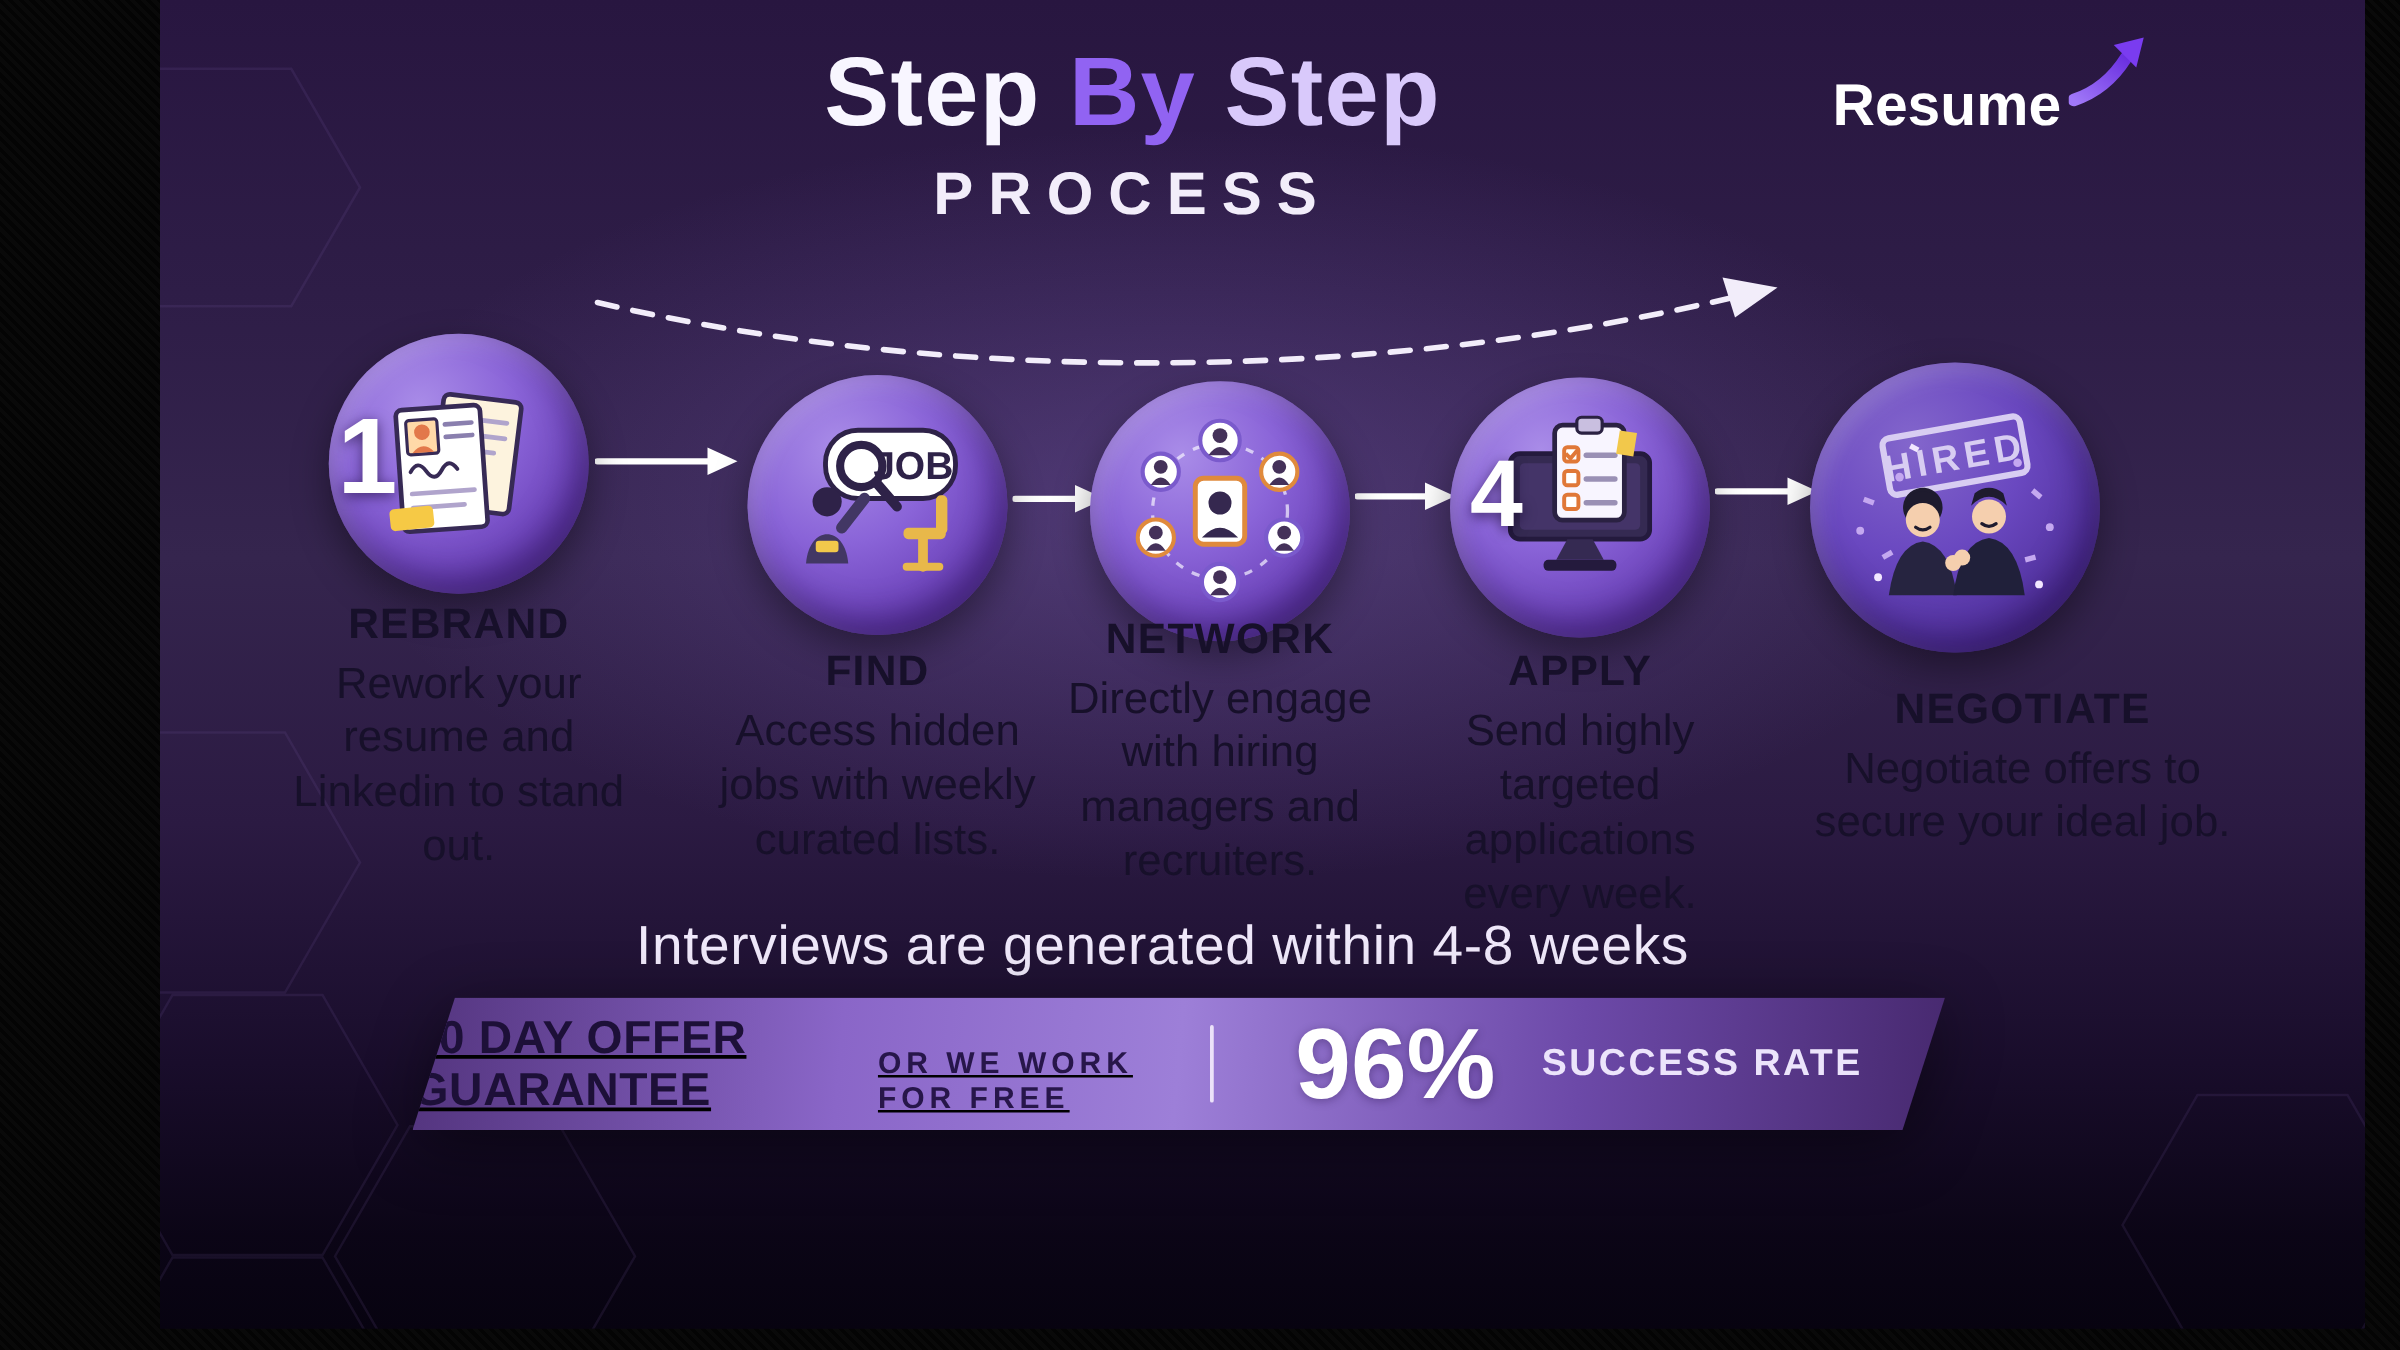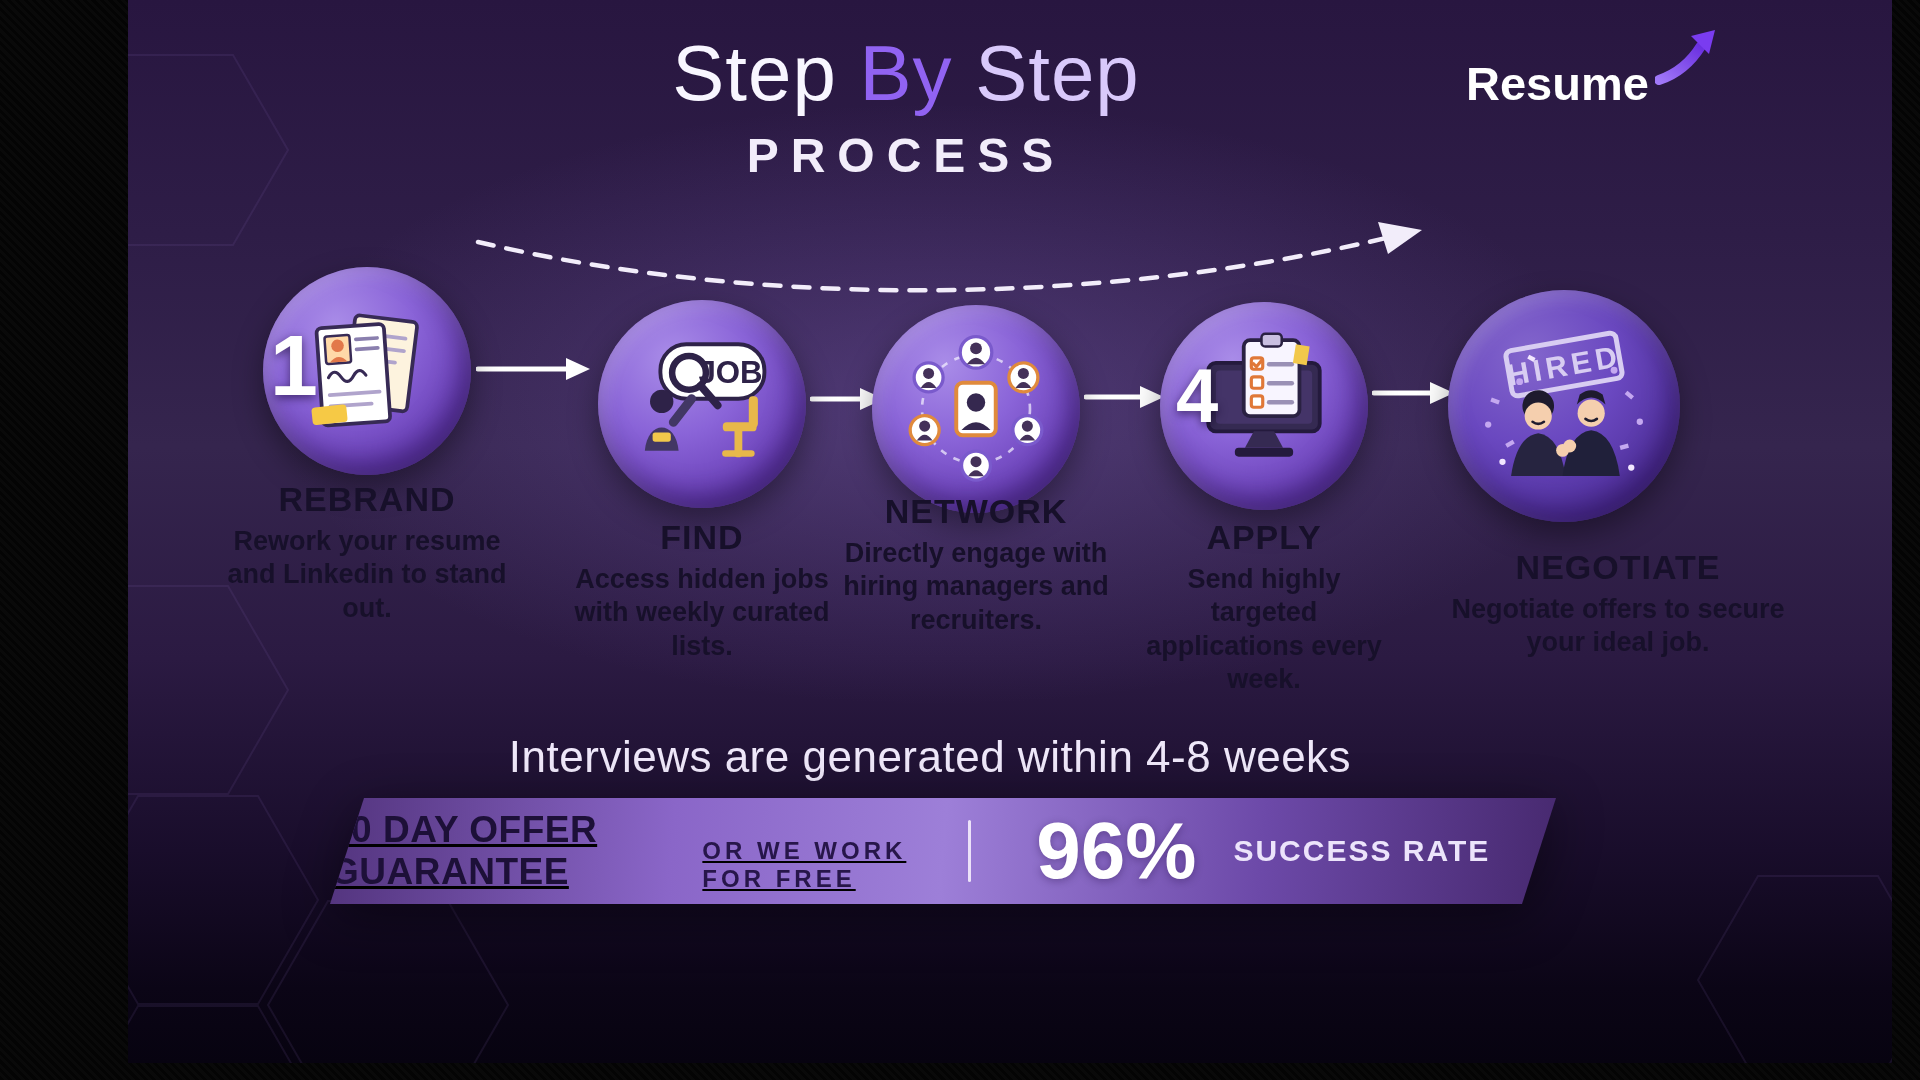--- a/index.html
+++ b/index.html
@@ -12,41 +12,41 @@
   .content {
     position:absolute; left:128px; top:0; width:1764px; height:1063px; overflow:hidden;
     background:
       radial-gradient(ellipse 950px 430px at 46% 38%, rgba(126,95,186,.38), rgba(126,95,186,0) 70%),
       linear-gradient(180deg,#281640 0%,#2e1d47 22%,#35254e 42%,#2b1a42 62%,#190d2b 80%,#0b0516 93%,#070310 100%);
   }
   .hex-layer { position:absolute; left:0; top:0; width:100%; height:100%; pointer-events:none; }
 
   
   .title { position:absolute; left:338px; top:28px; width:880px; text-align:center;
-           font-size:78px; font-weight:400; letter-spacing:1px; }
+           font-size:78px; font-weight:700; letter-spacing:1px; }
   .t1 { color:#f8f6ff; } .t2 { color:#9163f2; } .t3 { color:#d9c9fb; }
   .subtitle { position:absolute; left:338px; top:128px; width:880px; text-align:center;
               font-size:48px; font-weight:600; color:#f2edfa; letter-spacing:12px; }
 
   
   .logo { position:absolute; left:1338px; top:42px; line-height:1.05; }
   .logo-top { font-size:47px; font-weight:800; color:#ffffff; display:flex; align-items:flex-end; gap:6px; }
   .logo-bottom { font-size:47px; font-weight:800; color:#8d4ff0; }
   .logo-arrow { position:relative; top:-14px; }
 
   
   .circle { position:absolute; border-radius:50%; display:flex; align-items:center; justify-content:center; z-index:2;
     background:radial-gradient(circle at 35% 28%, #a98ce8 0%, #8a64d8 38%, #6a40b8 72%, #5c34a6 100%);
     box-shadow:inset -8px -12px 26px rgba(28,8,60,.5), inset 6px 8px 18px rgba(255,255,255,.22), 0 12px 30px rgba(0,0,0,.38); }
   .circle.dark { background:radial-gradient(circle at 35% 28%, #8366cc 0%, #6a48c0 40%, #50309c 75%, #41247f 100%); }
   .step-num { position:absolute; font-weight:800; color:#ffffff; z-index:3;
               text-shadow:0 3px 10px rgba(18,5,40,.6); }
   .step-text { position:absolute; text-align:center; color:#17102a; z-index:2; }
   .step-title { font-size:34px; font-weight:800; letter-spacing:1px; }
-  .step-desc { font-size:27px; line-height:1.24; margin-top:6px; font-weight:700; }
+  .step-desc { font-size:35px; line-height:1.24; margin-top:6px; font-weight:400; }
   .flow-arrow { position:absolute; z-index:1; }
 
   
   .tagline { position:absolute; left:287px; top:732px; width:1030px; text-align:center;
              font-size:44px; font-weight:500; color:#efe8fa; letter-spacing:.5px; }
 
   
   .banner { position:absolute; left:202px; top:798px; width:1226px; height:106px;
     clip-path:polygon(34px 0, 100% 0, calc(100% - 34px) 100%, 0 100%);
     background:linear-gradient(95deg,#53347e 0%,#8a66c8 28%,#9d7fd8 50%,#6c49a8 76%,#47296f 100%);

